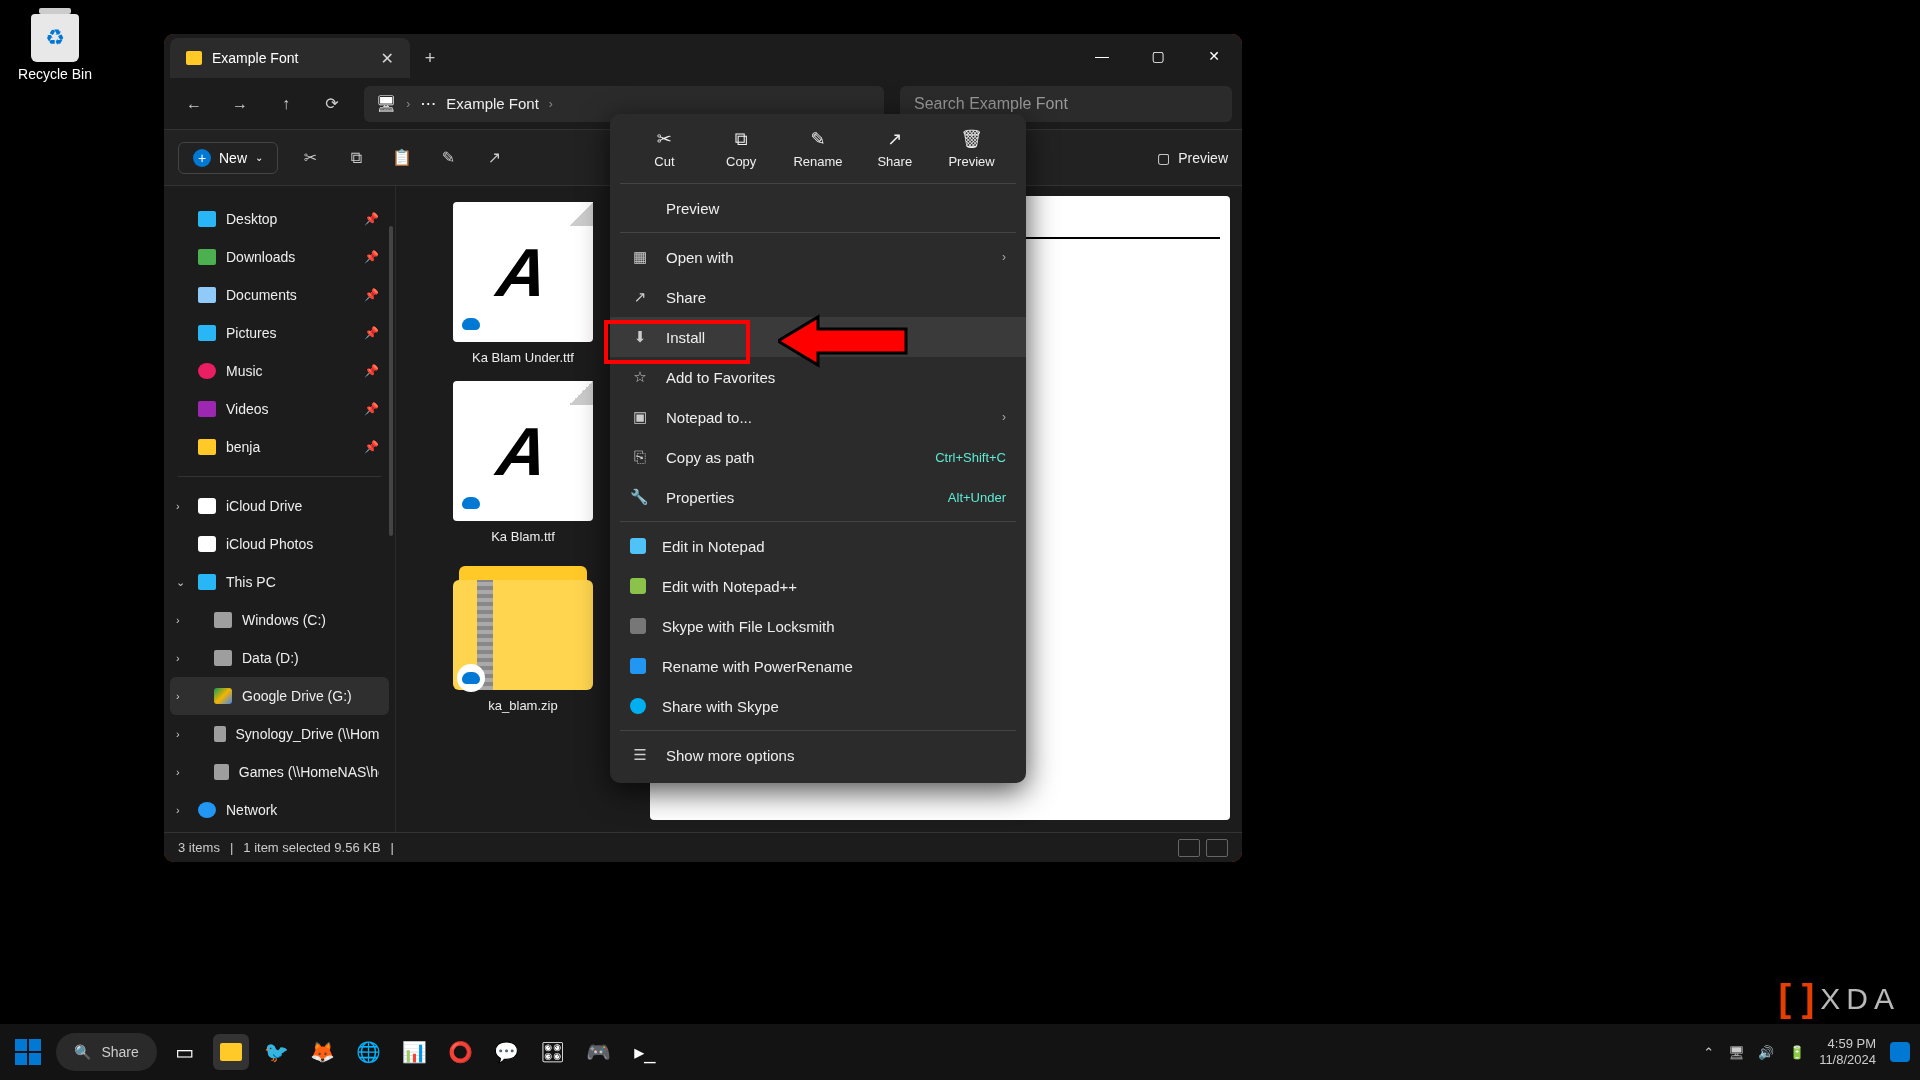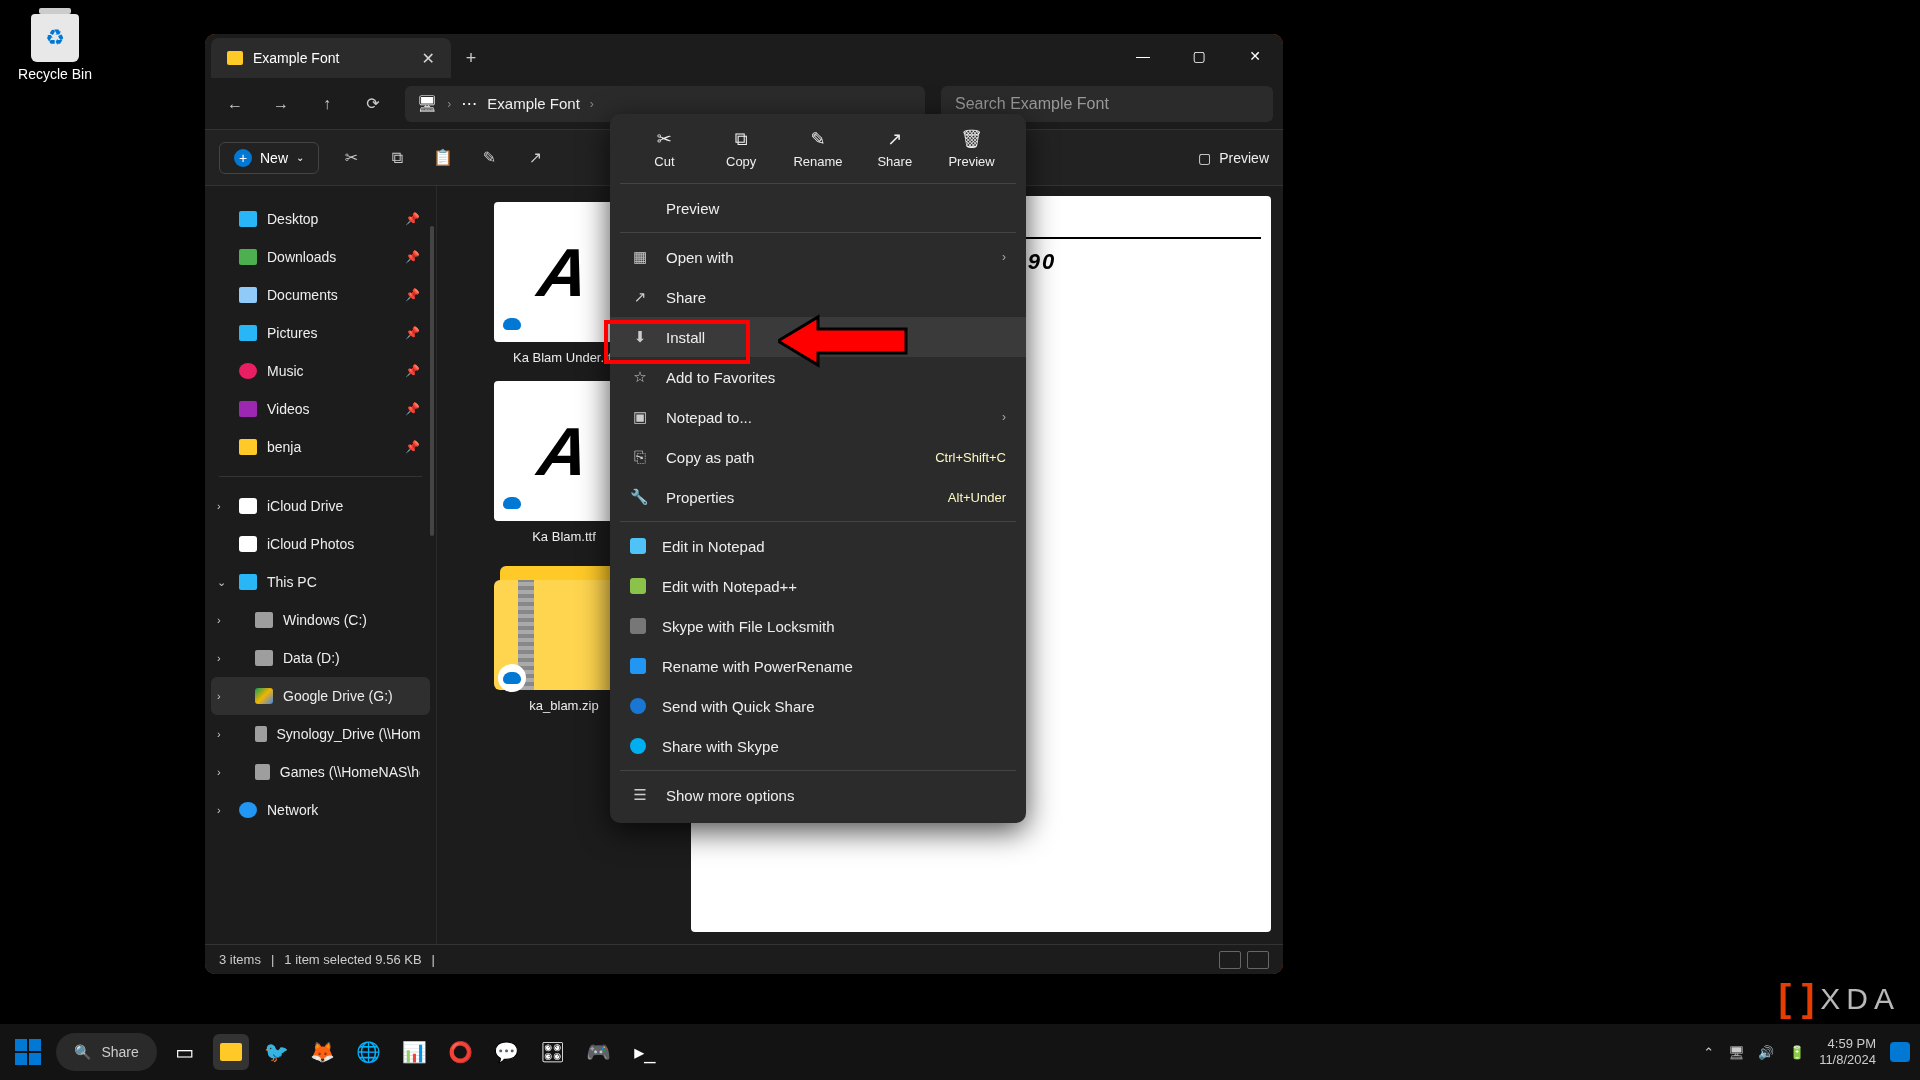--- a/index.html
+++ b/index.html
@@ -6,21 +6,21 @@
 body { width: 1920px; height: 1080px; background: #000; overflow: hidden; position: relative; color: #fff; }
 
 
 .desktop-icon { position: absolute; display: flex; flex-direction: column; align-items: center; gap: 4px; width: 90px; }
 .desktop-icon .bin { width: 48px; height: 48px; background: #e8e8e8; border-radius: 4px 4px 6px 6px; position: relative; display:flex; align-items:center; justify-content:center;}
 .desktop-icon .bin::before { content:""; position:absolute; top:-6px; left:8px; right:8px; height:6px; background:#ccc; border-radius:2px;}
 .desktop-icon .bin .recycle { color:#0078d4; font-size:22px; }
 .desktop-icon span { color:#fff; font-size:14px; text-align:center; }
 
 
-.window { position:absolute; left:164px; top:34px; width:1078px; height:940px; background:#c2410c; border-radius:10px; box-shadow:0 0 30px rgba(0,0,0,0.8); display:flex; flex-direction:column; overflow:hidden;margin-left:41px;}
+.window { position:absolute; left:164px; top:34px; width:1078px; height:828px; background:#c2410c; border-radius:10px; box-shadow:0 0 30px rgba(0,0,0,0.8); display:flex; flex-direction:column; overflow:hidden;}
 .titlebar { height:44px; display:flex; align-items:stretch; background:#1c1c1c;}
 .tab { display:flex; align-items:center; gap:10px; padding:0 16px; background:#2b2b2b; border-radius:8px 8px 0 0; margin-top:4px; margin-left:6px; min-width:240px;}
 .tab .folder-ic { width:16px; height:14px; background:#ffca28; border-radius:2px;}
 .tab .title { font-size:14px;}
 .tab .close { margin-left:auto; font-size:16px; opacity:0.8;}
 .newtab { width:40px; display:flex; align-items:center; justify-content:center; font-size:18px; color:#ccc; margin-top:4px;}
 .wcontrols { margin-left:auto; display:flex;}
 .wcontrols div { width:56px; display:flex; align-items:center; justify-content:center; font-size:14px;}
 
 .navbar { height:52px; display:flex; align-items:center; padding:0 10px; gap:6px; background:#1c1c1c; border-bottom:1px solid #333;}
@@ -86,21 +86,21 @@
 
 .context { position:absolute; left:610px; top:114px; width:416px; background:#2b2b2b; border-radius:10px; box-shadow:0 8px 30px rgba(0,0,0,0.7); padding:8px 0; z-index:50;}
 .ctx-top { display:flex; justify-content:space-around; padding:6px 16px 10px;}
 .ctx-top-item { display:flex; flex-direction:column; align-items:center; gap:4px; font-size:13px; color:#eee; min-width:58px;}
 .ctx-top-item .cic { font-size:18px; height:22px; display:flex; align-items:center;}
 .ctx-sep { height:1px; background:#444; margin:4px 10px;}
 .ctx-item { display:flex; align-items:center; height:40px; padding:0 20px; gap:16px; font-size:15px; color:#eee;}
 .ctx-item.hover { background:#3a3a3a;}
 .ctx-item .cic { width:20px; text-align:center; color:#ccc; font-size:15px;}
 .ctx-item .label { flex:1;}
-.ctx-item .hint { color:#fef9c3; font-size:13px;}
+.ctx-item .hint { color:#5eead4; font-size:13px;}
 .ctx-item .arr { color:#aaa; font-size:12px;}
 .install-highlight { border:4px solid #ff0000; position:absolute; left:604px; top:320px; width:146px; height:44px; z-index:60; pointer-events:none;}
 .red-arrow { position:absolute; left:778px; top:311px; z-index:61;}
 .red-arrow svg { width:130px; height:60px;}
 .appicon { width:16px; height:16px; border-radius:3px; display:inline-block;}
 
 
 .taskbar { position:absolute; left:0; right:0; bottom:0; height:56px; background:rgba(20,20,20,0.95); display:flex; align-items:center; padding:0 10px;}
 .tb-left { display:flex; align-items:center; gap:10px;}
 .start { width:36px; height:36px; display:flex; align-items:center; justify-content:center;}
@@ -380,24 +380,20 @@
     </div>
   <div class="ctx-item">
       <span class="appicon" style="background:#777;"></span>
       <span class="label">Skype with File Locksmith</span>
     </div>
   <div class="ctx-item">
       <span class="appicon" style="background:#2196f3;"></span>
       <span class="label">Rename with PowerRename</span>
     </div>
   <div class="ctx-item">
-      <span class="appicon" style="background:#1976d2; border-radius:50%;"></span>
-      <span class="label">Send with Quick Share</span>
-    </div>
-  <div class="ctx-item">
       <span class="appicon" style="background:#00aff0; border-radius:50%;"></span>
       <span class="label">Share with Skype</span>
     </div>
   <div class="ctx-sep"></div>
   <div class="ctx-item">
       <span class="cic">☰</span>
       <span class="label">Show more options</span>
     </div>
 </div>
 

